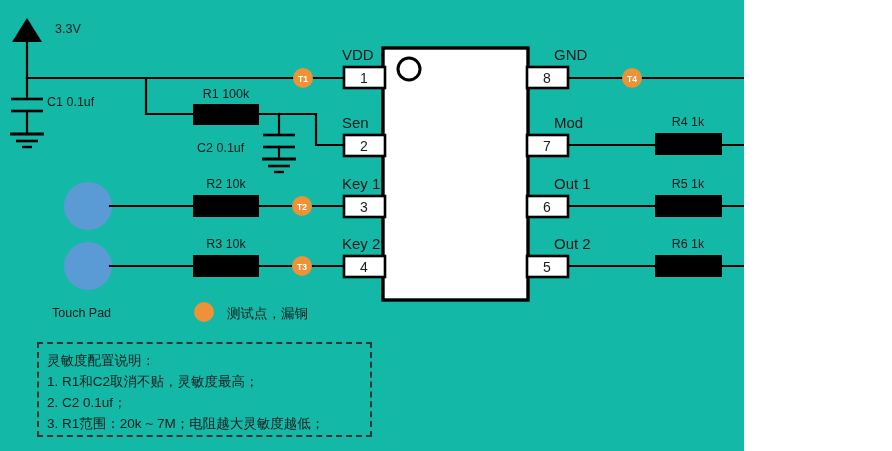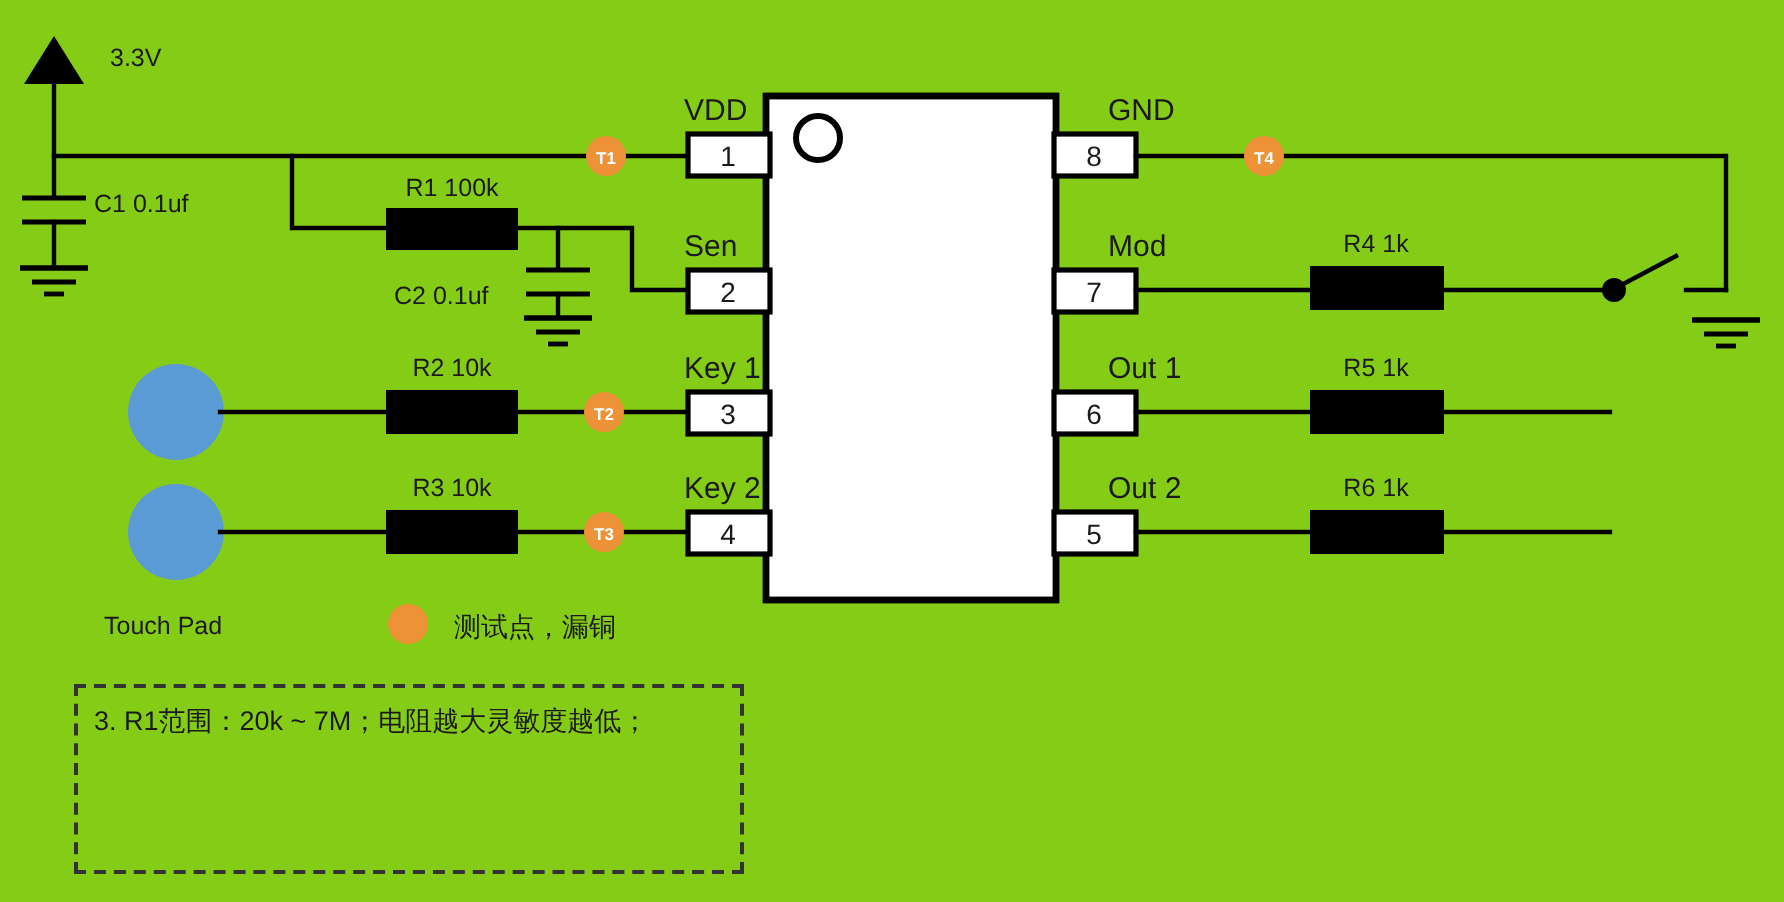--- a/index.html
+++ b/index.html
@@ -5,23 +5,23 @@
   html, body {
     margin: 0;
     padding: 0;
     background: #ffffff;
   }
   body {
     font-family: "Liberation Sans", "DejaVu Sans", sans-serif;
   }
   #canvas {
     position: relative;
-    width: 892px;
+    width: 744px;
     height: 451px;
-    background: #84cc16;
+    background: #14b8a6;
     overflow: hidden;
   }
   svg.sheet {
     position: absolute;
     left: 0;
     top: 0;
     width: 892px;
     height: 451px;
   }
   .wire {
@@ -275,17 +275,20 @@
 
     <g>
       <circle class="tp-dot" cx="204" cy="312" r="10"></circle>
       <text class="lbl-legend" x="227" y="318">测试点，漏铜</text>
     </g>
 
   </svg>
 
   <div class="note-box">
     <div class="note-inner">
+      <div class="note-line">灵敏度配置说明：</div>
+      <div class="note-line">1. R1和C2取消不贴，灵敏度最高；</div>
+      <div class="note-line">2. C2 0.1uf；</div>
       <div class="note-line">3. R1范围：20k ~ 7M；电阻越大灵敏度越低；</div>
     </div>
   </div>
 
 </div>
 
 </body></html>

